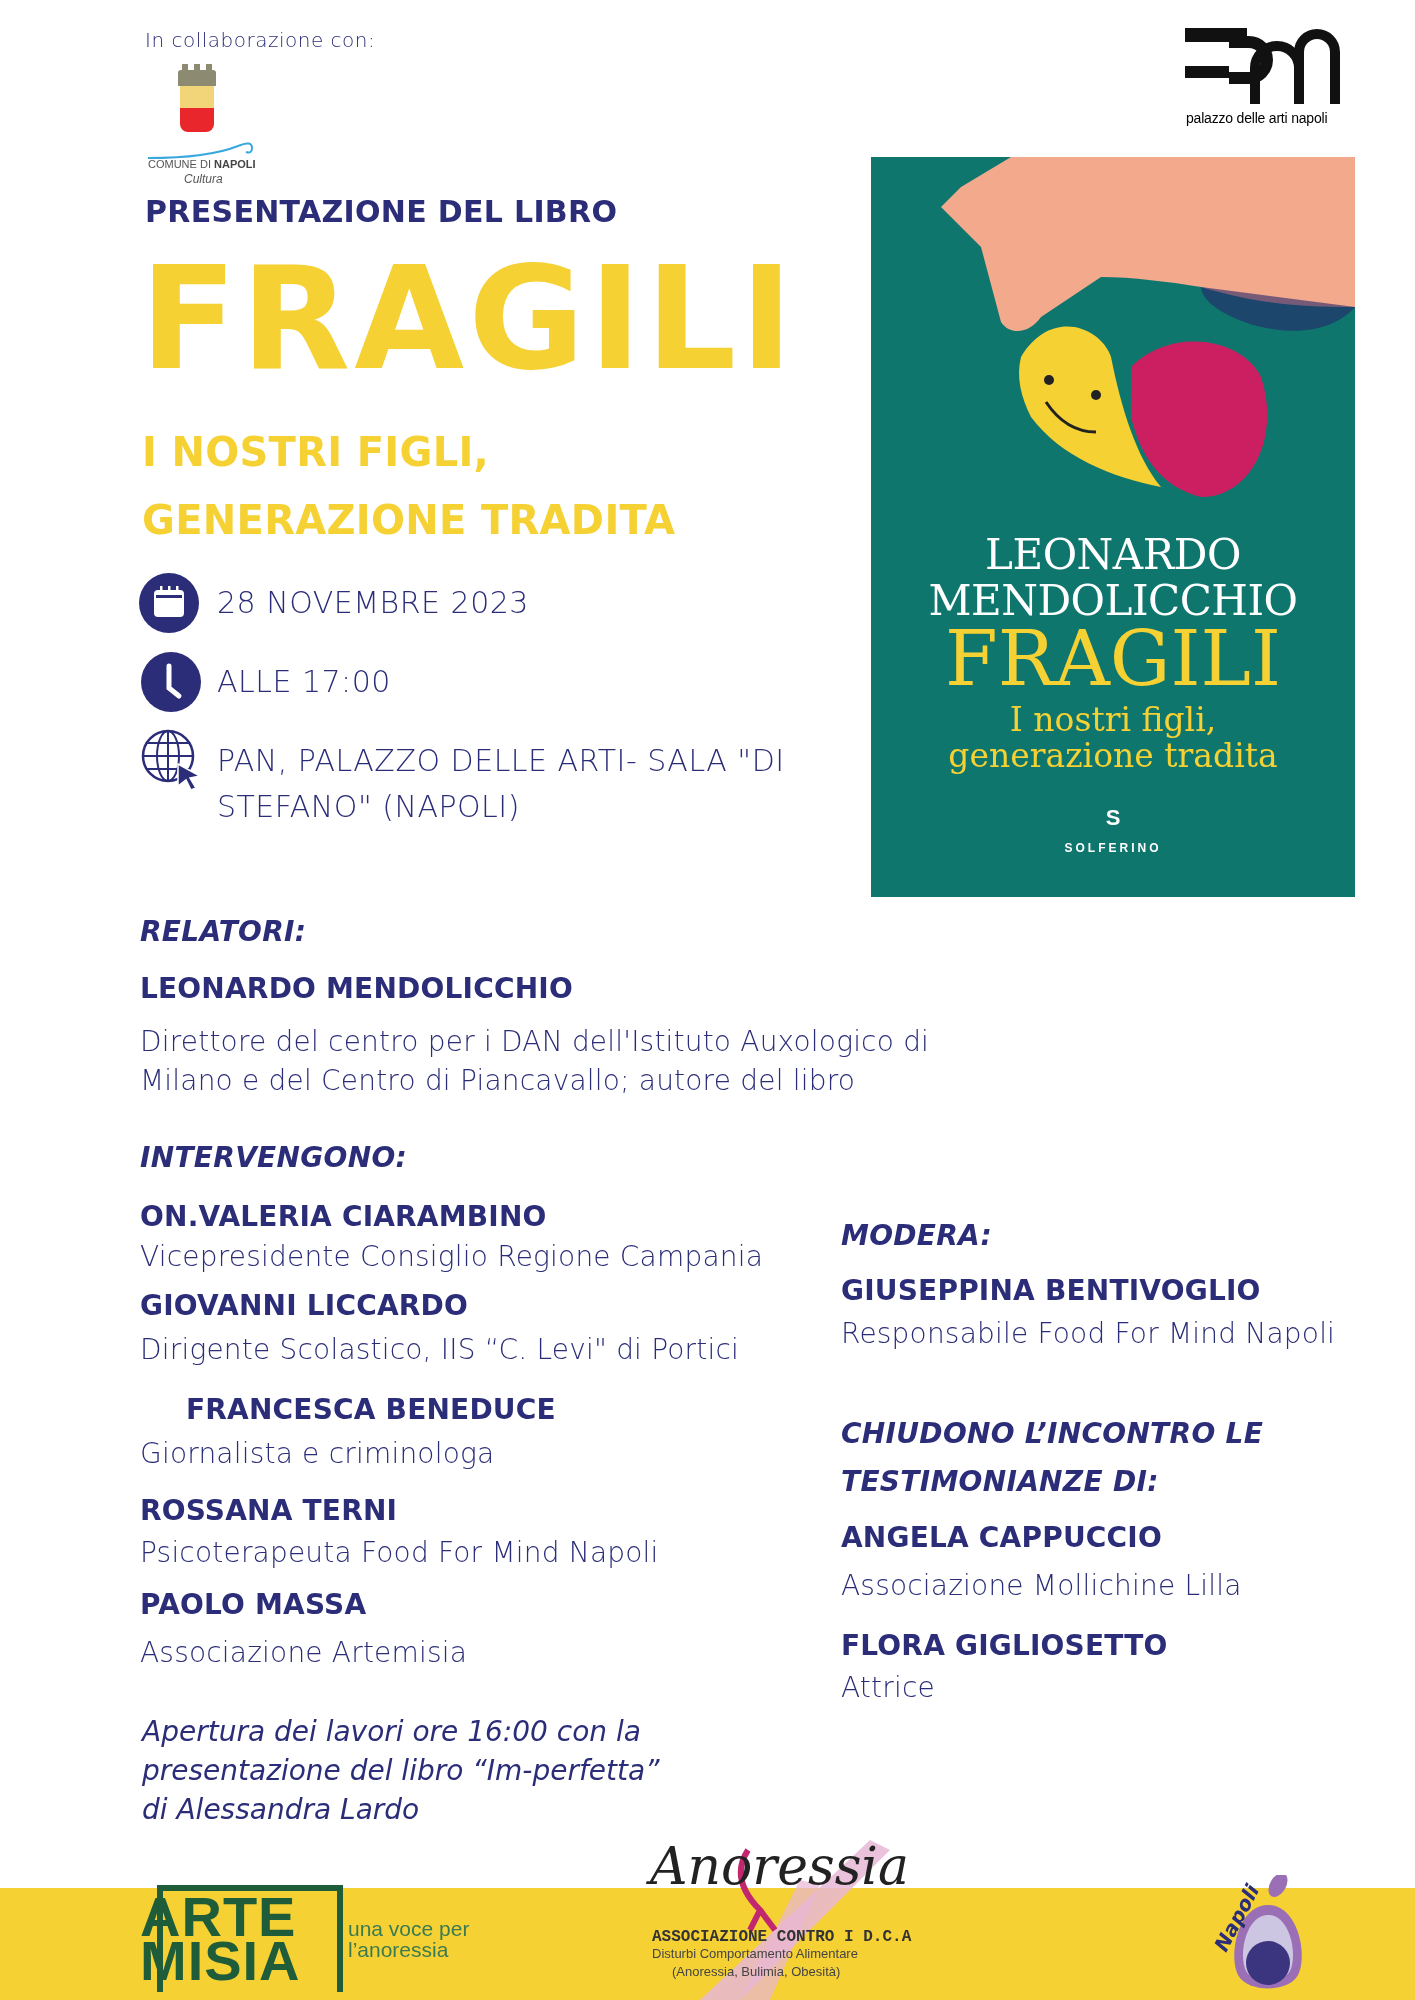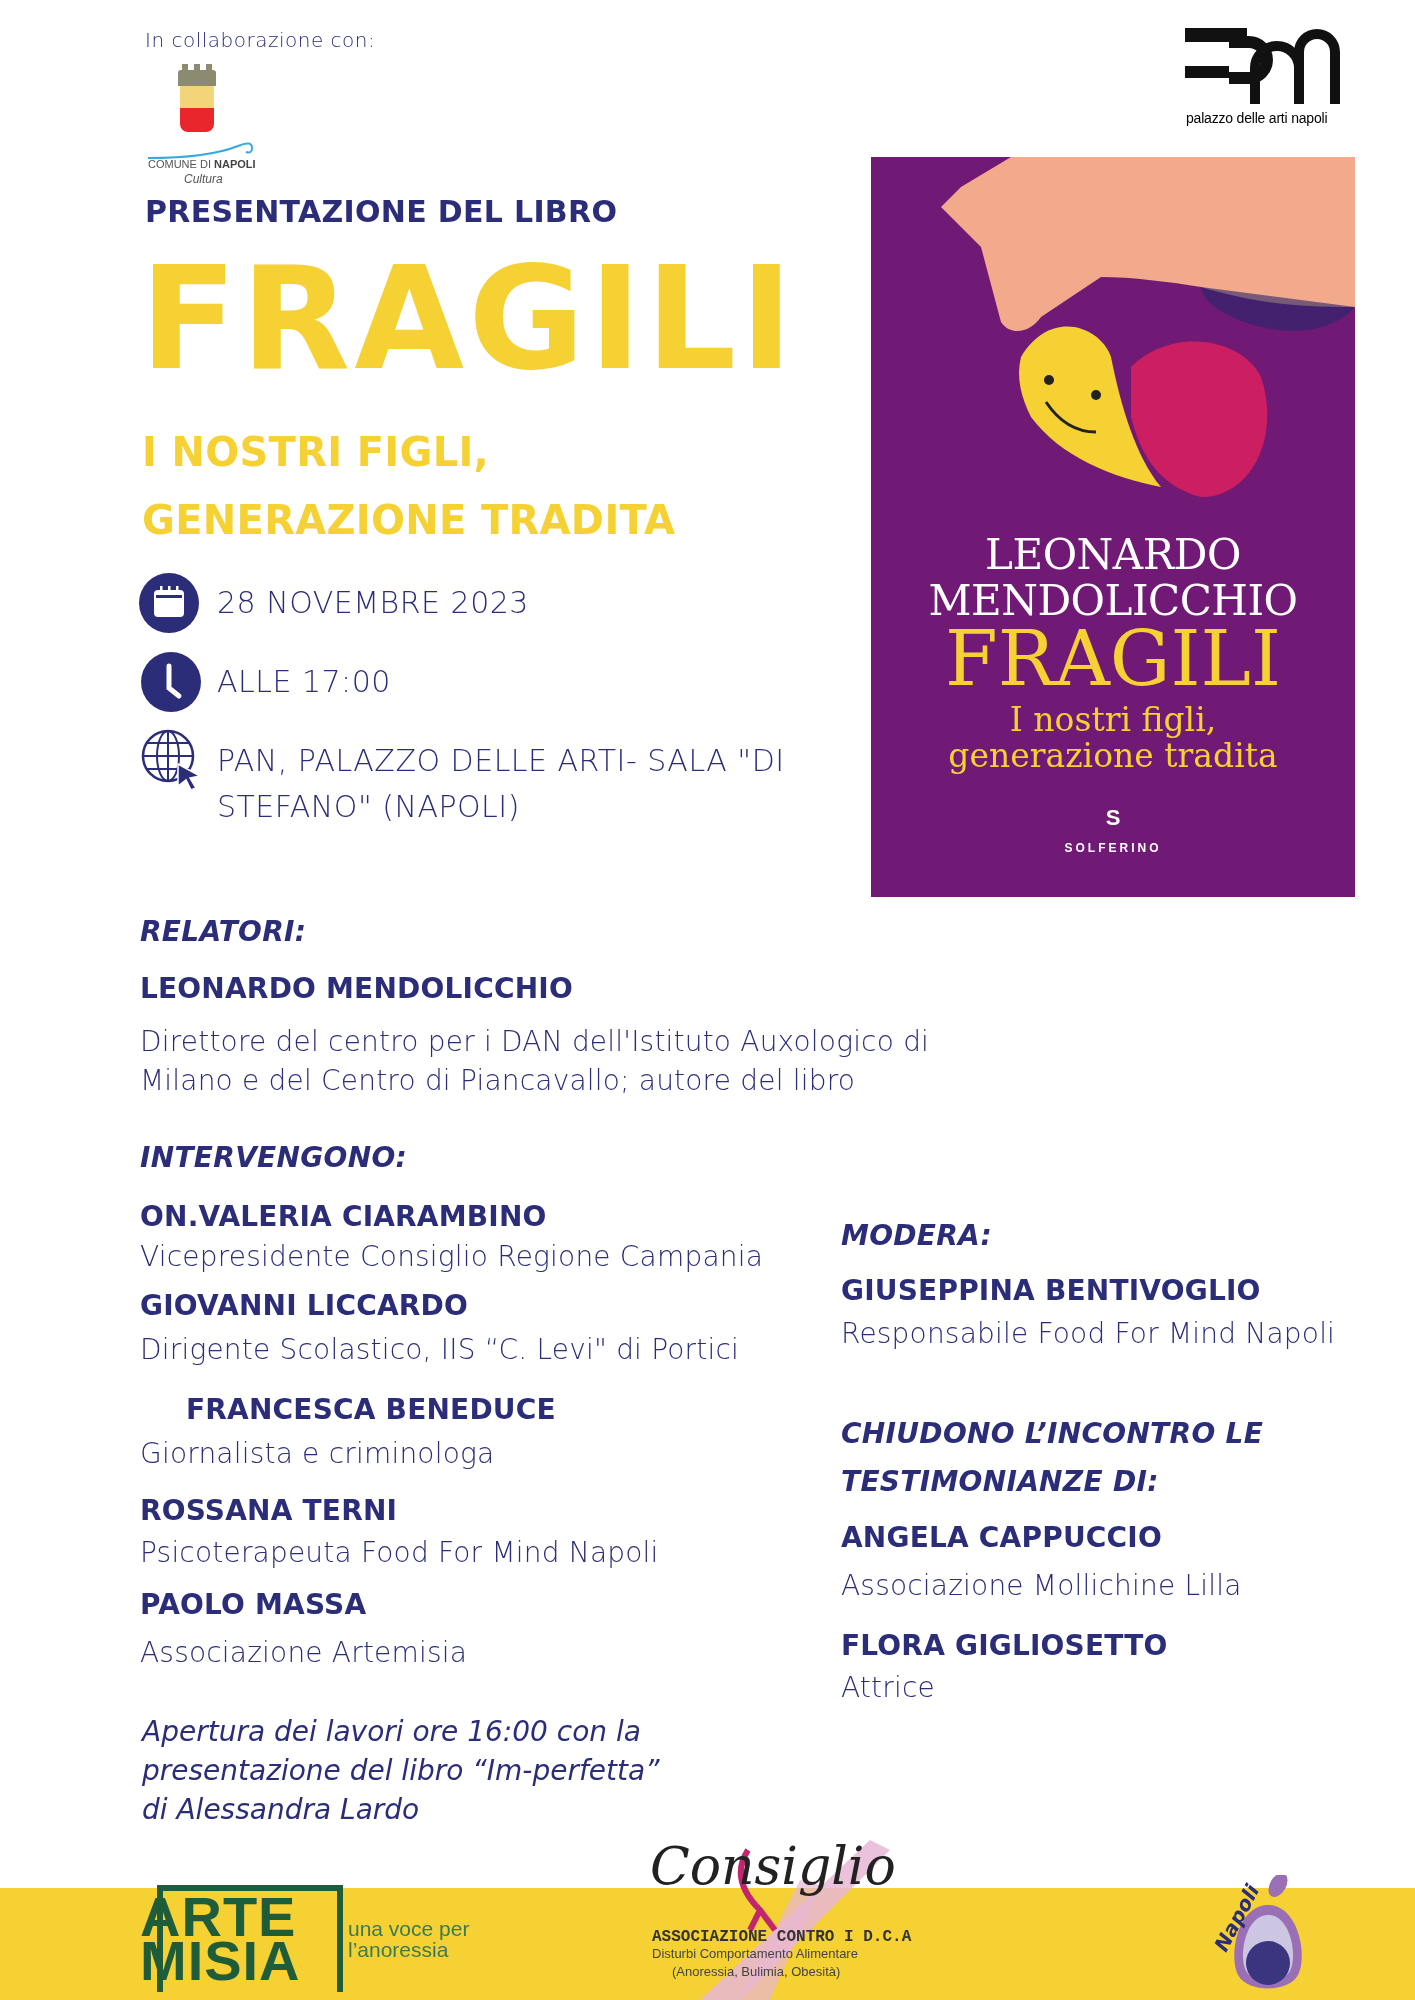--- a/index.html
+++ b/index.html
@@ -18,21 +18,21 @@
   .comune-label { left:148px; top:158px; font-size:11px; color:#555; font-family:"Liberation Sans", sans-serif; }
   .comune-label b { color:#444; }
   .cultura { left:184px; top:172px; font-size:12px; font-style:italic; color:#555; font-family:"Liberation Sans", sans-serif; }
   .pan-logo { left:1185px; top:22px; width:155px; height:82px; }
   .pan-sub { left:1186px; top:110px; font-size:14px; color:#000000; font-family:"Liberation Sans", sans-serif; letter-spacing:-0.2px; }
   .presentazione { left:145px; top:194px; font-size:30px; font-weight:bold; letter-spacing:0.3px; }
   .fragili { left:140px; top:248px; font-size:142px; font-weight:bold; line-height:1; letter-spacing:4px; color:#f5d133; }
   .subtitle { left:142px; top:418px; font-size:40px; font-weight:bold; line-height:68px; color:#f5d133; letter-spacing:0.3px; }
   .info-icon { width:60px; height:60px; border-radius:50%; background:#2b2d78; }
   .info-text { font-size:30px; font-weight:300; letter-spacing:0.5px; line-height:46px; }
-  .cover { left:871px; top:157px; width:484px; height:740px; background:#701a75; overflow:hidden; }
+  .cover { left:871px; top:157px; width:484px; height:740px; background:#0f766e; overflow:hidden; }
   .cover-author { position:absolute; left:0; width:100%; text-align:center; color:#fff; font-family:"DejaVu Serif", serif; font-size:42px; line-height:46px; letter-spacing:-0.5px; }
   .cover-title { position:absolute; left:0; width:100%; text-align:center; color:#f5d133; font-family:"DejaVu Serif", serif; font-size:76px; line-height:80px; }
   .cover-sub { position:absolute; left:0; width:100%; text-align:center; color:#f5d133; font-family:"DejaVu Serif", serif; font-size:33px; line-height:36px; }
   .cover-pub { position:absolute; left:0; width:100%; text-align:center; color:#fff; font-family:"Liberation Sans", sans-serif; font-size:12px; font-weight:bold; letter-spacing:3px; }
   .section { font-size:28px; font-weight:bold; font-style:italic; letter-spacing:0.3px; }
   .name { font-size:28px; font-weight:bold; letter-spacing:0.2px; }
   .role { font-size:28px; font-weight:300; letter-spacing:0.2px; }
   .note { left:142px; top:1712px; font-size:28px; font-style:italic; font-weight:300; line-height:39px; }
   .band { left:0; top:1888px; width:1415px; height:112px; background:#f5d133; }
   .artemisia-box { left:157px; top:1885px; width:186px; height:107px; border:6px solid #1e5c3a; border-bottom:none; }
@@ -184,21 +184,21 @@
 <div class="abs artemisia-tag">
   <div>una voce per</div>
   <div>l’anoressia</div>
 </div>
 
 <svg class="abs ribbon" viewBox="0 0 220 170">
   <path d="M190 10 L210 20 L60 170 L20 170 Z" fill="#e8b7d6" opacity="0.85"></path>
   <path d="M120 50 L140 55 L90 170 L60 170 Z" fill="#e8b7d6" opacity="0.7"></path>
   <path d="M68 20 C55 40 60 60 80 80 L70 100 M80 80 L95 100" fill="none" stroke="#c2266e" stroke-width="6"></path>
 </svg>
-<div class="abs mollichina">Consiglio</div>
+<div class="abs mollichina">Anoressia</div>
 <div class="abs dca1"><span>ASSOCIAZIONE </span><span>CONTRO</span><span> I D.C.A</span></div>
 <div class="abs dca2">Disturbi Comportamento Alimentare</div>
 <div class="abs dca3">(Anoressia, Bulimia, Obesità)</div>
 
 <svg class="abs egg" width="110" height="115" viewBox="0 0 110 115">
   <ellipse cx="70" cy="10" rx="8" ry="13" transform="rotate(30 70 10)" fill="#9b6fb5"></ellipse>
   <path d="M60 30 C90 30 100 80 90 100 C80 118 40 118 30 100 C20 80 30 30 60 30 Z" fill="#9b6fb5"></path>
   <path d="M60 40 C82 40 90 80 82 96 C74 110 46 110 38 96 C30 80 38 40 60 40 Z" fill="#ccc6e3"></path>
   <circle cx="60" cy="88" r="22" fill="#3b3580"></circle>
   <text x="0" y="0" transform="translate(18 78) rotate(-62)" font-family="DejaVu Sans, sans-serif" font-size="20" font-weight="bold" font-style="italic" fill="#2b2d78">Napoli</text>

